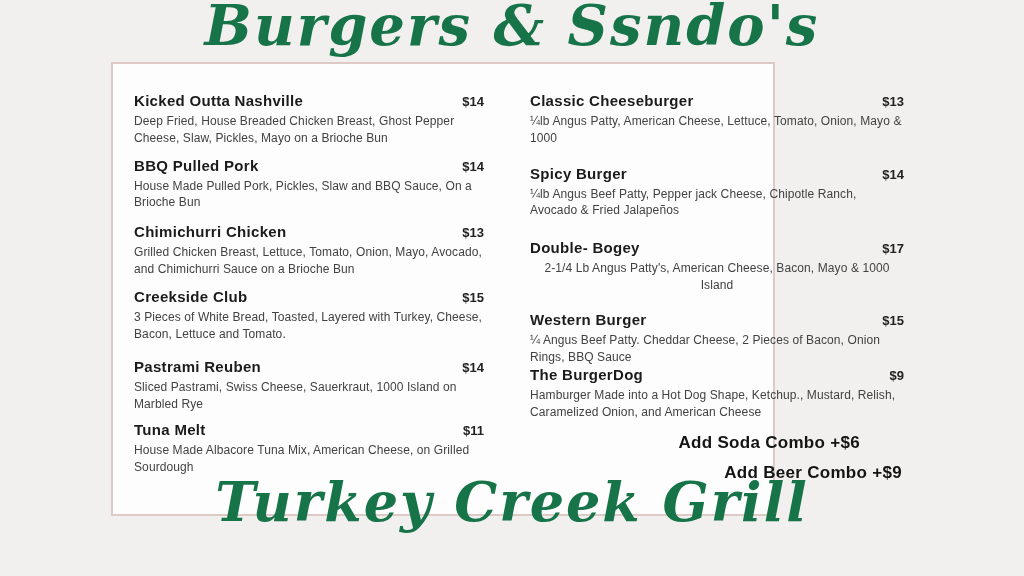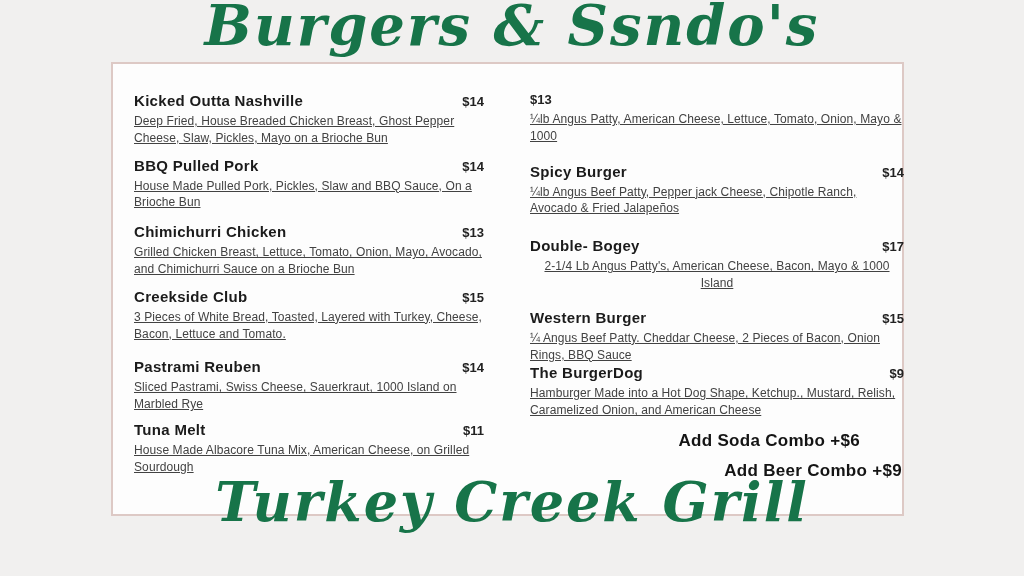--- a/index.html
+++ b/index.html
@@ -7,21 +7,21 @@
     width:1024px;height:576px;
     background:#f1f0ef;
     font-family:"Liberation Sans","DejaVu Sans",sans-serif;
     position:relative;overflow:hidden;
   }
   .stage{position:absolute;inset:0;}
   
   .card{
     position:absolute;
     left:111px;top:62px;
-    width:793px;height:454px;
+    width:664px;height:454px;
     background:#fdfdfd;
     border:2px solid #ddc9c5;
     box-sizing:border-box;
   }
   
   .script{
     position:absolute;left:0;width:100%;
     text-align:center;
     color:#177449;
     font-family:"DejaVu Serif",cursive;
@@ -43,21 +43,21 @@
     display:flex;justify-content:space-between;align-items:baseline;
   }
   .item-name{
     font-size:15px;font-weight:700;color:#1b1b1b;letter-spacing:.3px;
   }
   .item-price{
     font-size:13px;font-weight:600;color:#222;
   }
   .item-desc{
     margin:4px 0 0 0;
-    font-size:12px;line-height:1.4;color:#424242;letter-spacing:.1px;text-decoration:underline;
+    font-size:12px;line-height:1.4;color:#424242;letter-spacing:.1px;
   }
   .col-left .item:nth-of-type(1){margin-bottom:10px;}
   .col-left .item:nth-of-type(2){margin-bottom:12px;}
   .col-left .item:nth-of-type(3){margin-bottom:10px;}
   .col-left .item:nth-of-type(4){margin-bottom:16px;}
   .col-left .item:nth-of-type(5){margin-bottom:8px;}
   .col-left .item:nth-of-type(6){margin-bottom:0;}
   .col-right .item:nth-of-type(1){margin-bottom:18px;}
   .col-right .item:nth-of-type(2){margin-bottom:20px;}
   .col-right .item:nth-of-type(3){margin-bottom:17px;text-align:center;}
@@ -130,20 +130,21 @@
         </div>
         <p class="item-desc">House Made Albacore Tuna Mix, American Cheese, on Grilled Sourdough</p>
       </div>
 
     </div>
 
     <div class="col col-right">
 
       <div class="item">
         <div class="item-head">
+          <span class="item-name">Classic Cheeseburger</span>
           <span class="item-price">$13</span>
         </div>
         <p class="item-desc">¼lb Angus Patty, American Cheese, Lettuce, Tomato, Onion, Mayo &amp; 1000</p>
       </div>
 
       <div class="item">
         <div class="item-head">
           <span class="item-name">Spicy Burger</span>
           <span class="item-price">$14</span>
         </div>

